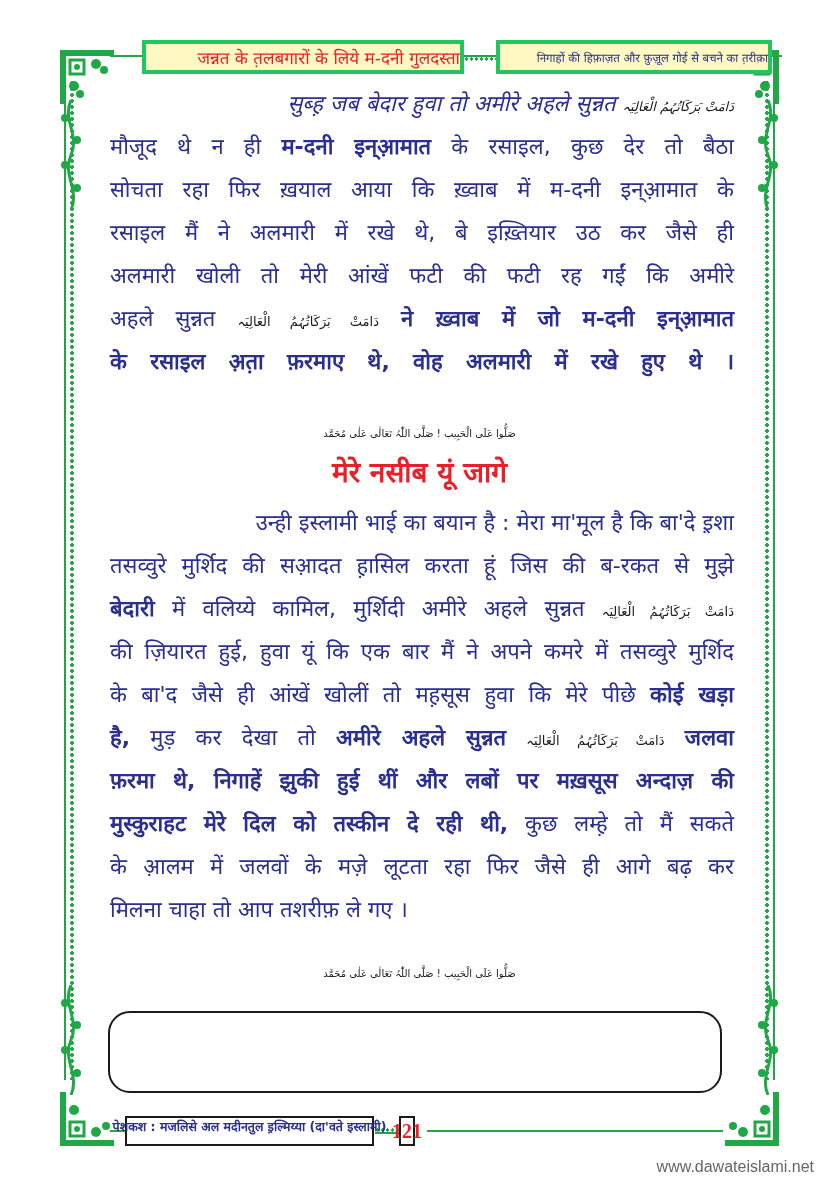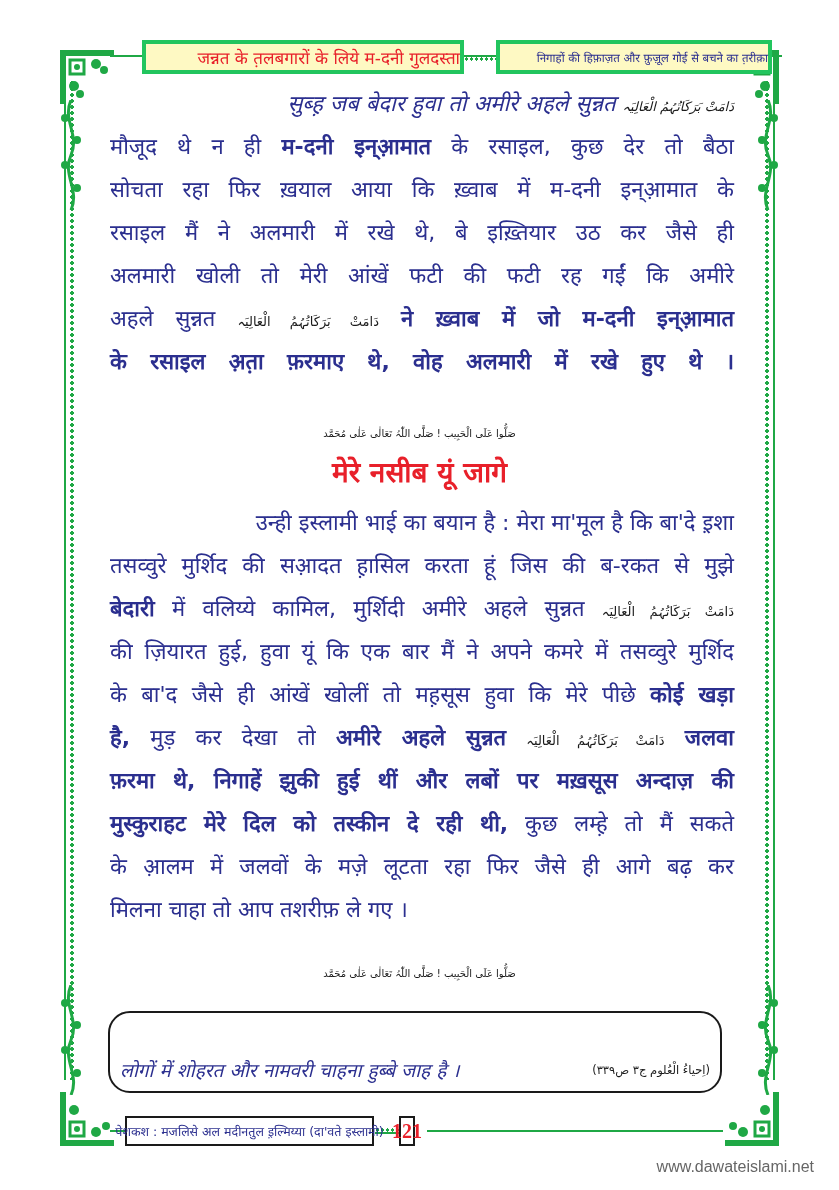--- a/index.html
+++ b/index.html
@@ -45,21 +45,21 @@
   .section-title { position:absolute; left:0; width:839px; text-align:center; color:#e8202a; font-size:28px; font-weight:bold; }
 
   
   .def-box { position:absolute; left:108px; top:1011px; width:614px; height:82px; border:2px solid #1a1a1a; border-radius:22px; box-sizing:border-box; background:#fff; }
   .def-title { position:absolute; left:0; right:0; top:4px; text-align:center; color:#e8202a; font-size:25px; font-style:italic; }
   .def-text { position:absolute; left:10px; right:10px; top:44px; display:flex; justify-content:space-between; align-items:center; white-space:nowrap; }
   .def-body { color:#2b2f8f; font-size:19px; font-style:italic; }
   .def-ref { color:#1a1a1a; font-size:11.5px; direction:rtl; }
 
   
-  .footer-box { position:absolute; left:125px; top:1116px; width:249px; height:30px; border:2px solid #1a1a1a; background:#fff; box-sizing:border-box; color:#2b2f8f; font-size:12.5px; display:flex; align-items:center; justify-content:center; white-space:nowrap; }
+  .footer-box { position:absolute; left:125px; top:1116px; width:249px; height:30px; border:2px solid #1a1a1a; background:#fff; box-sizing:border-box; color:#2b2f8f; font-size:12.5px; display:flex; justify-content:center; white-space:nowrap;font-weight:bold; }
   .page-num { position:absolute; left:399px; top:1116px; width:16px; height:30px; border:2px solid #1a1a1a; background:#fff; box-sizing:border-box; color:#e8202a; font-family:"Liberation Serif", serif; font-weight:bold; font-size:20px; display:flex; align-items:center; justify-content:center; }
   .website { position:absolute; right:25px; top:1158px; color:#666; font-family:"Liberation Sans", sans-serif; font-size:16px; }
 </style>
 </head>
 <body>
 
 <div class="border-left">
   <div class="border-line"></div>
     <div class="border-beads"></div>
 </div>
@@ -203,24 +203,20 @@
   <div class="line" style="top:301px;">
     <span class="b">मुस्कुराहट मेरे दिल को तस्कीन दे रही थी,</span><span> कुछ लम्ह़े तो मैं सकते</span>
   </div>
   <div class="line" style="top:344px;">के आ़लम में जलवों के मज़े लूटता रहा फिर जैसे ही आगे बढ़ कर</div>
   <div class="line left" style="top:387px;">मिलना चाहा तो आप तशरीफ़ ले गए ।</div>
 </div>
 
 <div class="durood" style="top:968px;">صَلُّوا عَلَی الْحَبِیب !   صَلَّی اللّٰہُ تَعَالٰی عَلٰی مُحَمَّد</div>
 
 <div class="def-box">
-  <div class="def-text">
-    <span class="def-body">लोगों में शोहरत और नामवरी चाहना हुब्बे जाह है ।</span>
-    <span class="def-ref">(اِحیاءُ الْعُلوم ج۳ ص۳۳۹)</span>
-  </div>
 </div>
 
 <div class="connector-line" style="left:110px; top:1130px; width:15px;"></div>
 <div class="connector" style="left:375px; top:1128px; width:24px;"></div>
 <div class="connector-line" style="left:375px; top:1132px; width:24px;"></div>
 <div class="connector-line" style="left:427px; top:1130px; width:296px;"></div>
 
 <div class="footer-box">
   <span>पेशकश : मजलिसे अल मदीनतुल इ़ल्मिय्या (दा'वते इस्लामी)</span>
 </div>

